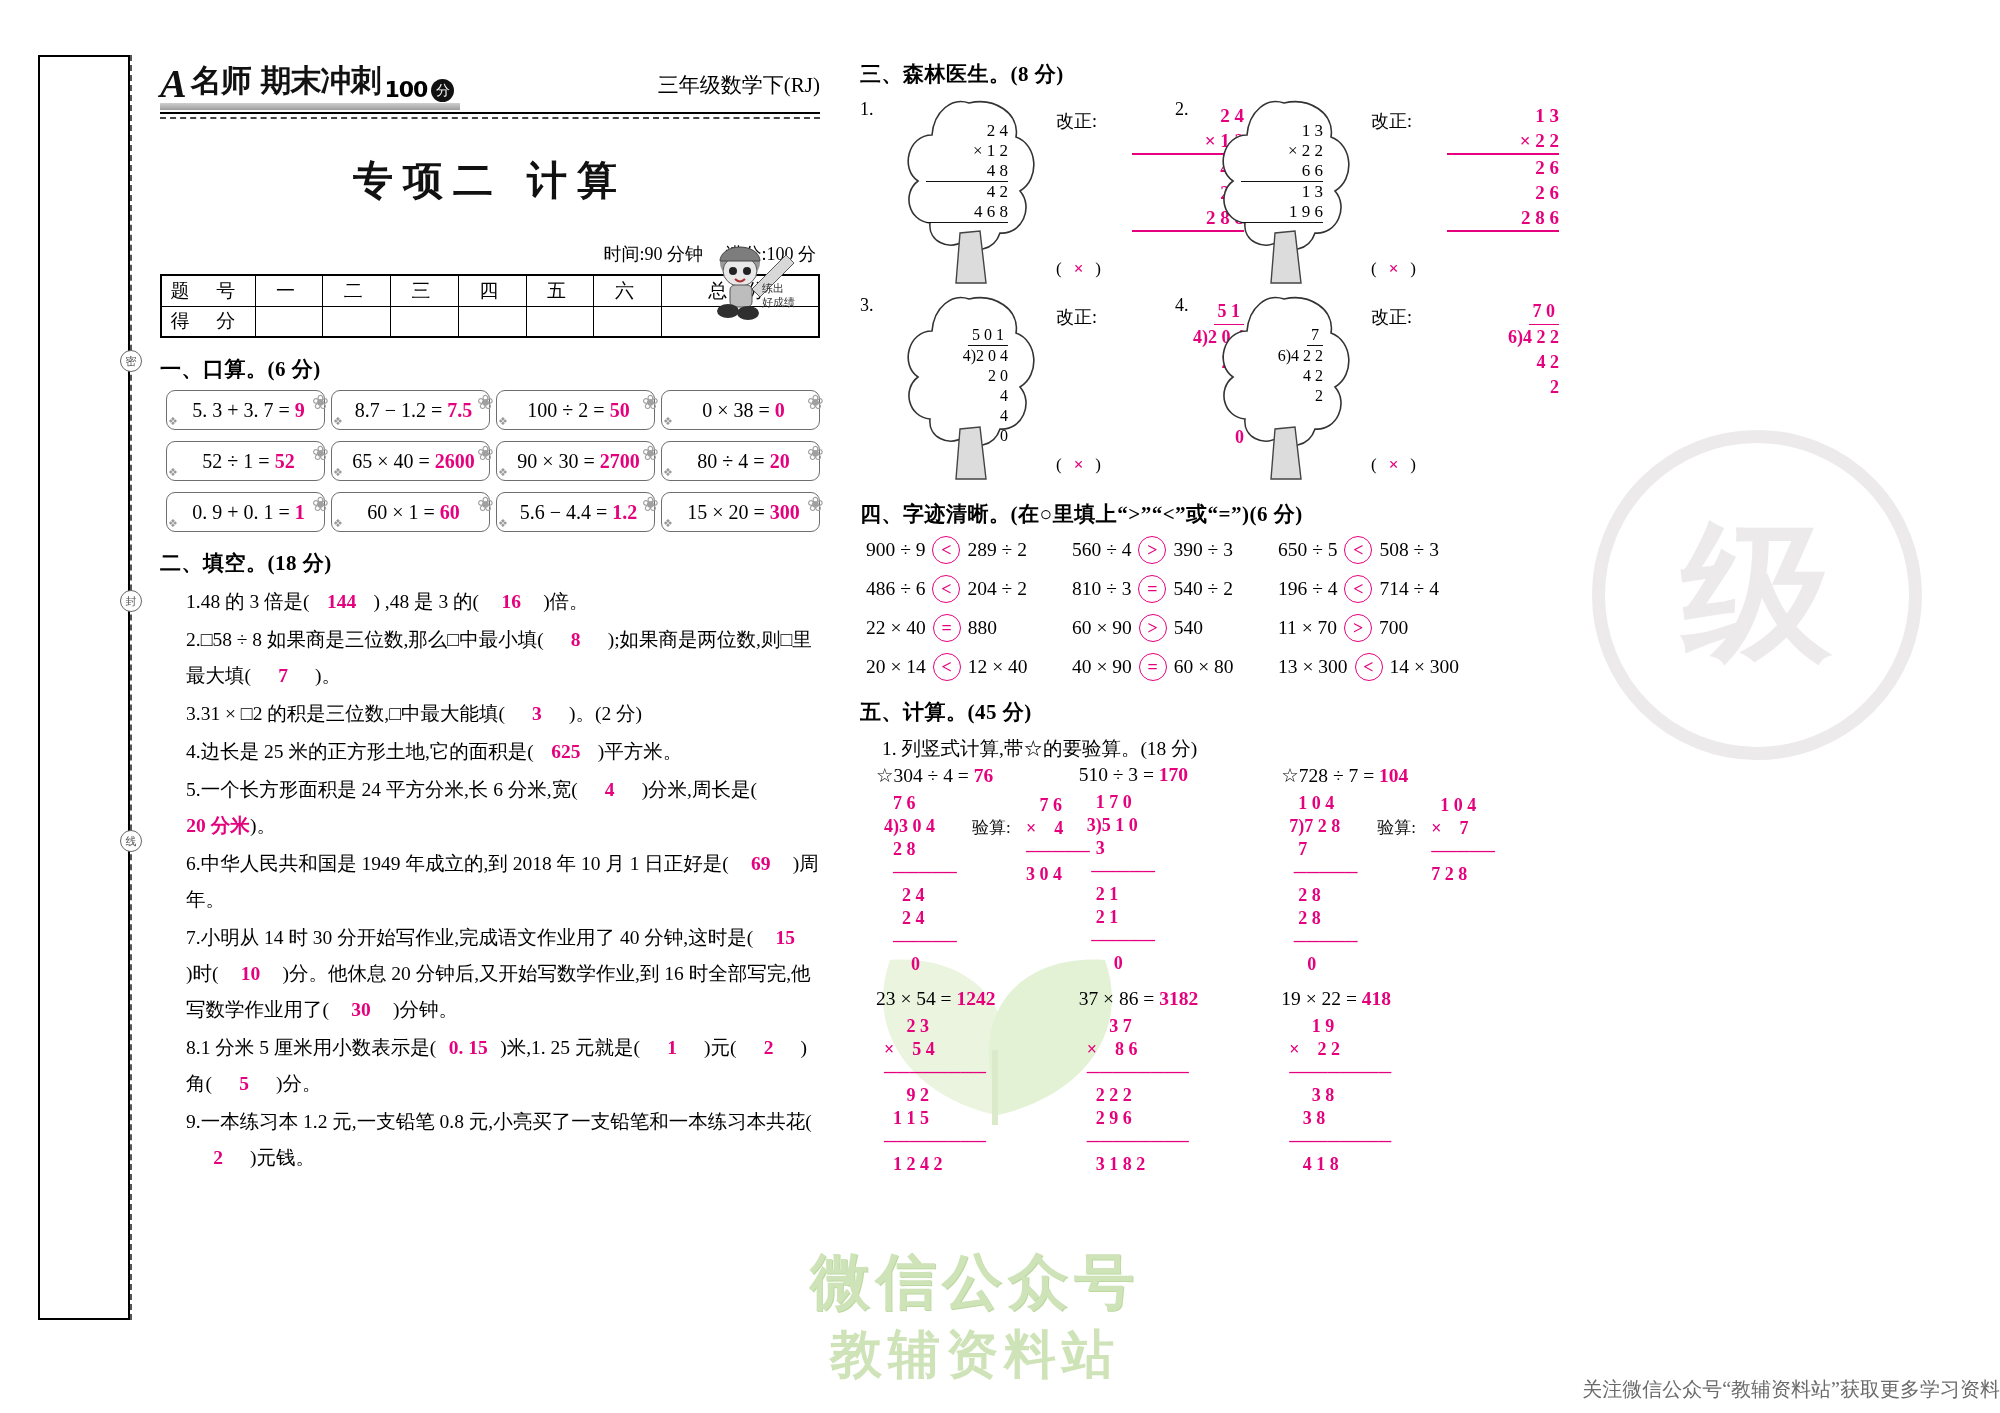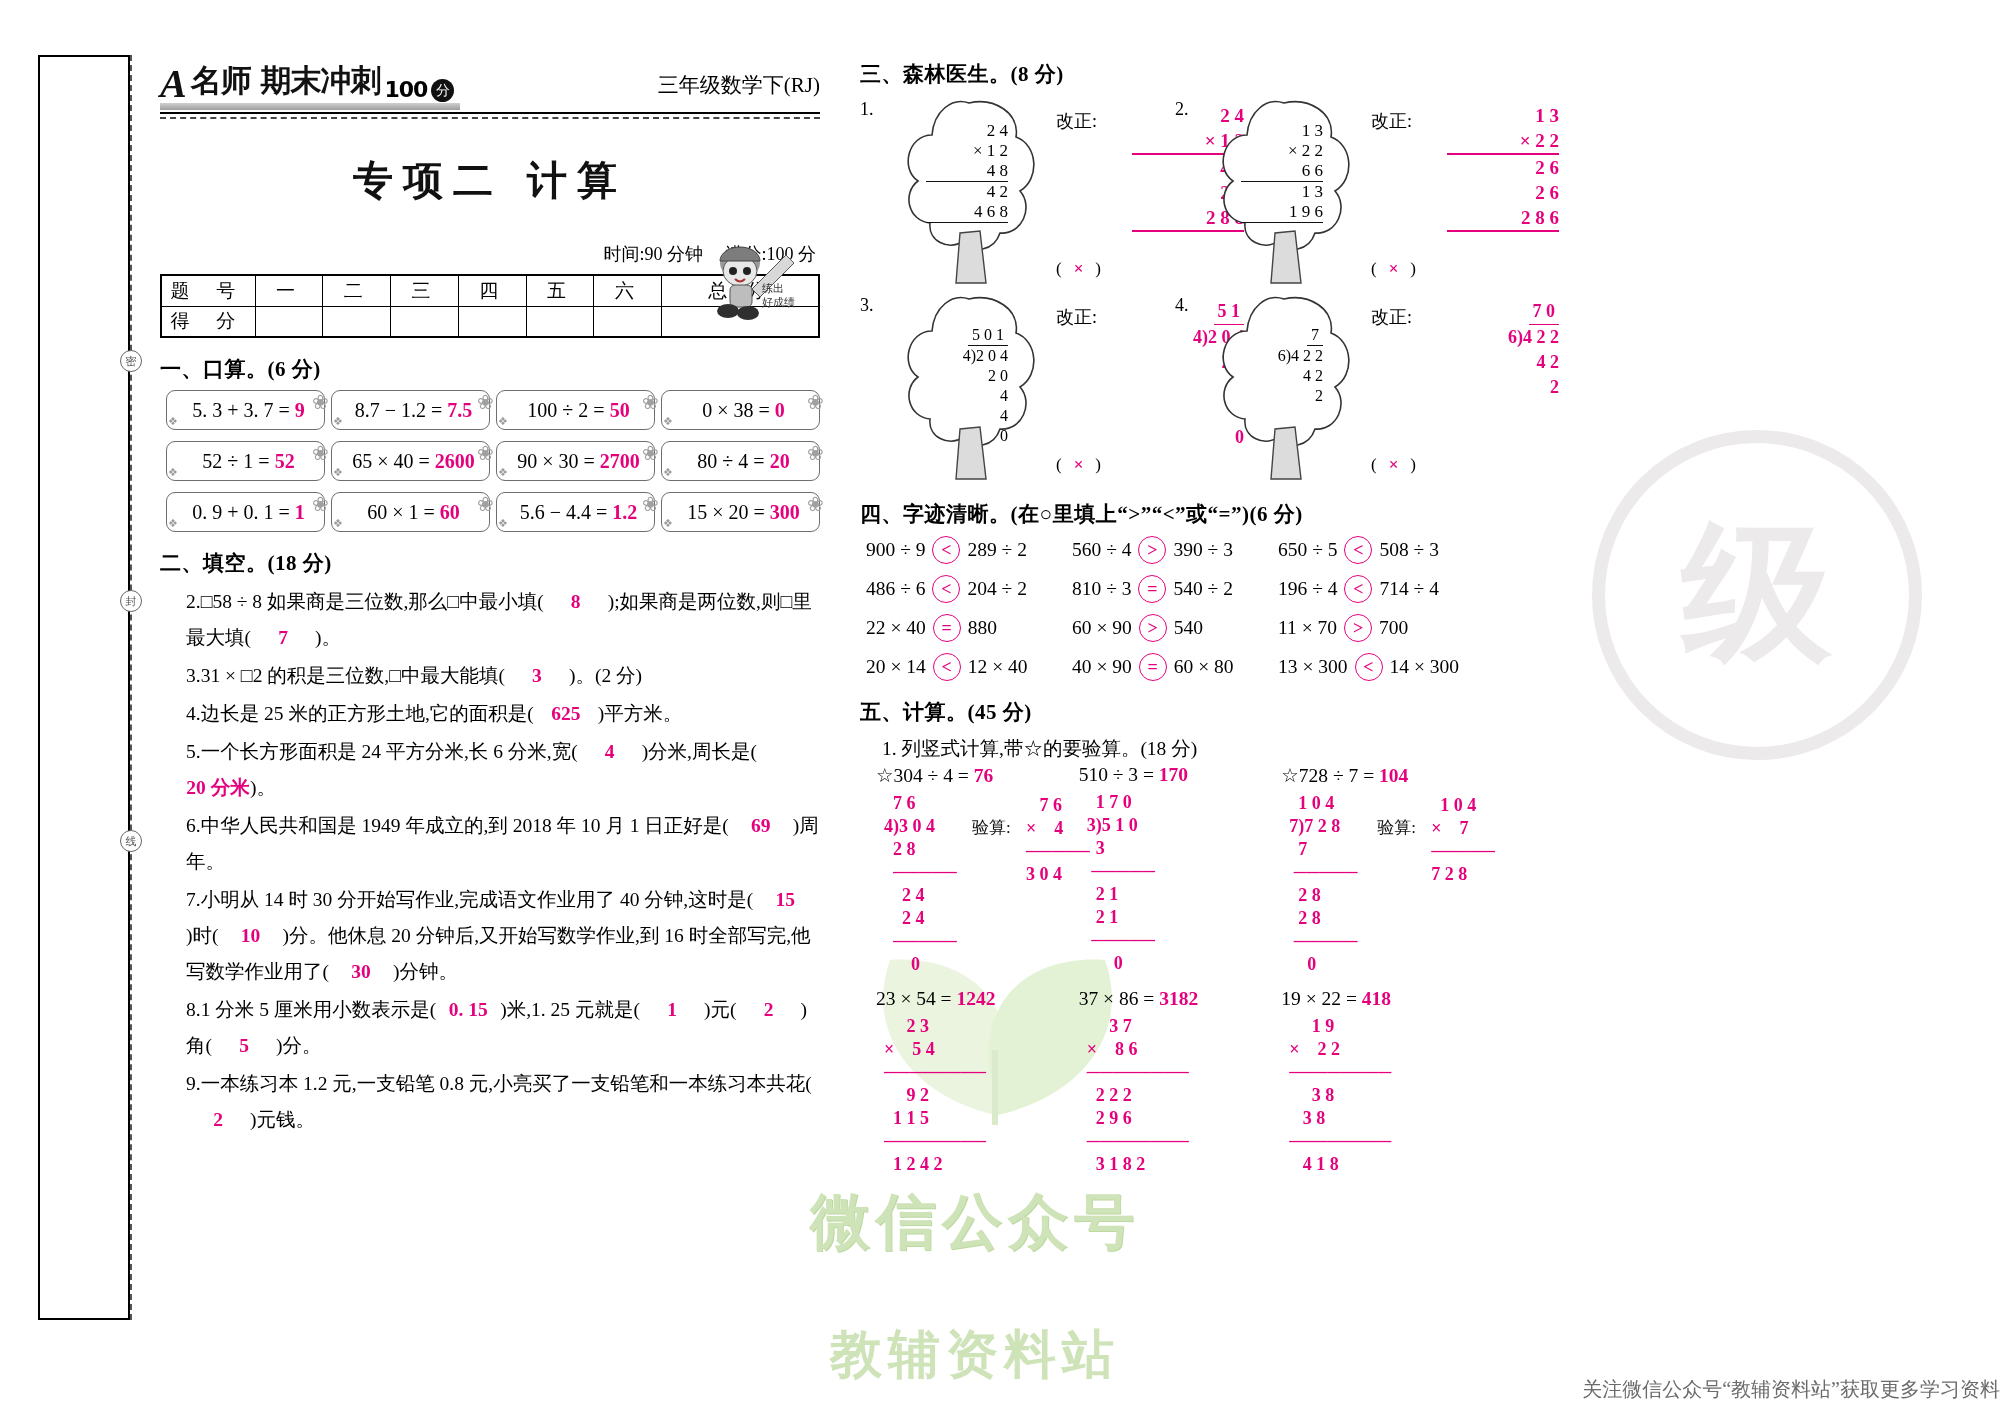--- a/index.html
+++ b/index.html
@@ -19,21 +19,21 @@
     display:flex; align-items:center; justify-content:center;
     font-size:150px; color:#eceaea; font-weight:bold;
     font-family:"Liberation Serif",serif;
     z-index:0;
   }
   .wm-leaf{
     position:absolute; left:830px; top:900px;
     width:330px; height:230px; z-index:0; opacity:.55;
   }
   .wm-text{
-    position:absolute; left:810px; top:1182px;
+    position:absolute; left:810px; top:1242px;
     font-size:60px; color:#cfe3b9; font-weight:bold;
     font-family:"DejaVu Sans", sans-serif; letter-spacing:6px; z-index:0;
     text-shadow:1px 1px 0 #bcd9a0;
   }
   .wm-text2{
     position:absolute; left:830px; top:1320px;
     font-size:52px; color:#cfe3b9; font-weight:bold;
     font-family:"DejaVu Sans", sans-serif; letter-spacing:6px; z-index:0;
   }
   .wm-foot{
@@ -350,20 +350,21 @@
         <div class="obox"><span class="oknot">❖</span><span>15 × 20 =</span>&nbsp;<span class="ans">300</span></div>
         <span class="bfly">❀</span>
       </div>
     </div>
 
   <div class="sec-h">
     <span>二、填空。</span><span class="pts">(18 分)</span>
   </div>
   <div id="blank-list">
       <ol class="blanks" style="list-style: none; padding-left: 26px;">
+        <li><span>1.</span><span>48 的 3 倍是(</span><span class="bl brk">144</span><span>) ,48 是 3 的(</span><span class="bl brk">16</span><span>)倍。</span></li>
         <li><span>2.</span><span>□58 ÷ 8 如果商是三位数,那么□中最小填(</span><span class="bl brk">8</span><span>);如果商是两位数,则□里最大填(</span><span class="bl brk">7</span><span>)。</span></li>
         <li><span>3.</span><span>31 × □2 的积是三位数,□中最大能填(</span><span class="bl brk">3</span><span>)。(2 分)</span></li>
         <li><span>4.</span><span>边长是 25 米的正方形土地,它的面积是(</span><span class="bl brk">625</span><span>)平方米。</span></li>
         <li><span>5.</span><span>一个长方形面积是 24 平方分米,长 6 分米,宽(</span><span class="bl brk">4</span><span>)分米,周长是(</span><span class="bl brk">20 分米</span><span>)。</span></li>
         <li><span>6.</span><span>中华人民共和国是 1949 年成立的,到 2018 年 10 月 1 日正好是(</span><span class="bl brk">69</span><span>)周年。</span></li>
         <li><span>7.</span><span>小明从 14 时 30 分开始写作业,完成语文作业用了 40 分钟,这时是(</span><span class="bl brk">15</span><span>)时(</span><span class="bl brk">10</span><span>)分。他休息 20 分钟后,又开始写数学作业,到 16 时全部写完,他写数学作业用了(</span><span class="bl brk">30</span><span>)分钟。</span></li>
         <li><span>8.</span><span>1 分米 5 厘米用小数表示是(</span><span class="bl brk">0. 15</span><span>)米,1. 25 元就是(</span><span class="bl brk">1</span><span>)元(</span><span class="bl brk">2</span><span>)角(</span><span class="bl brk">5</span><span>)分。</span></li>
         <li><span>9.</span><span>一本练习本 1.2 元,一支铅笔 0.8 元,小亮买了一支铅笔和一本练习本共花(</span><span class="bl brk">2</span><span>)元钱。</span></li>
       </ol>
     </div>

